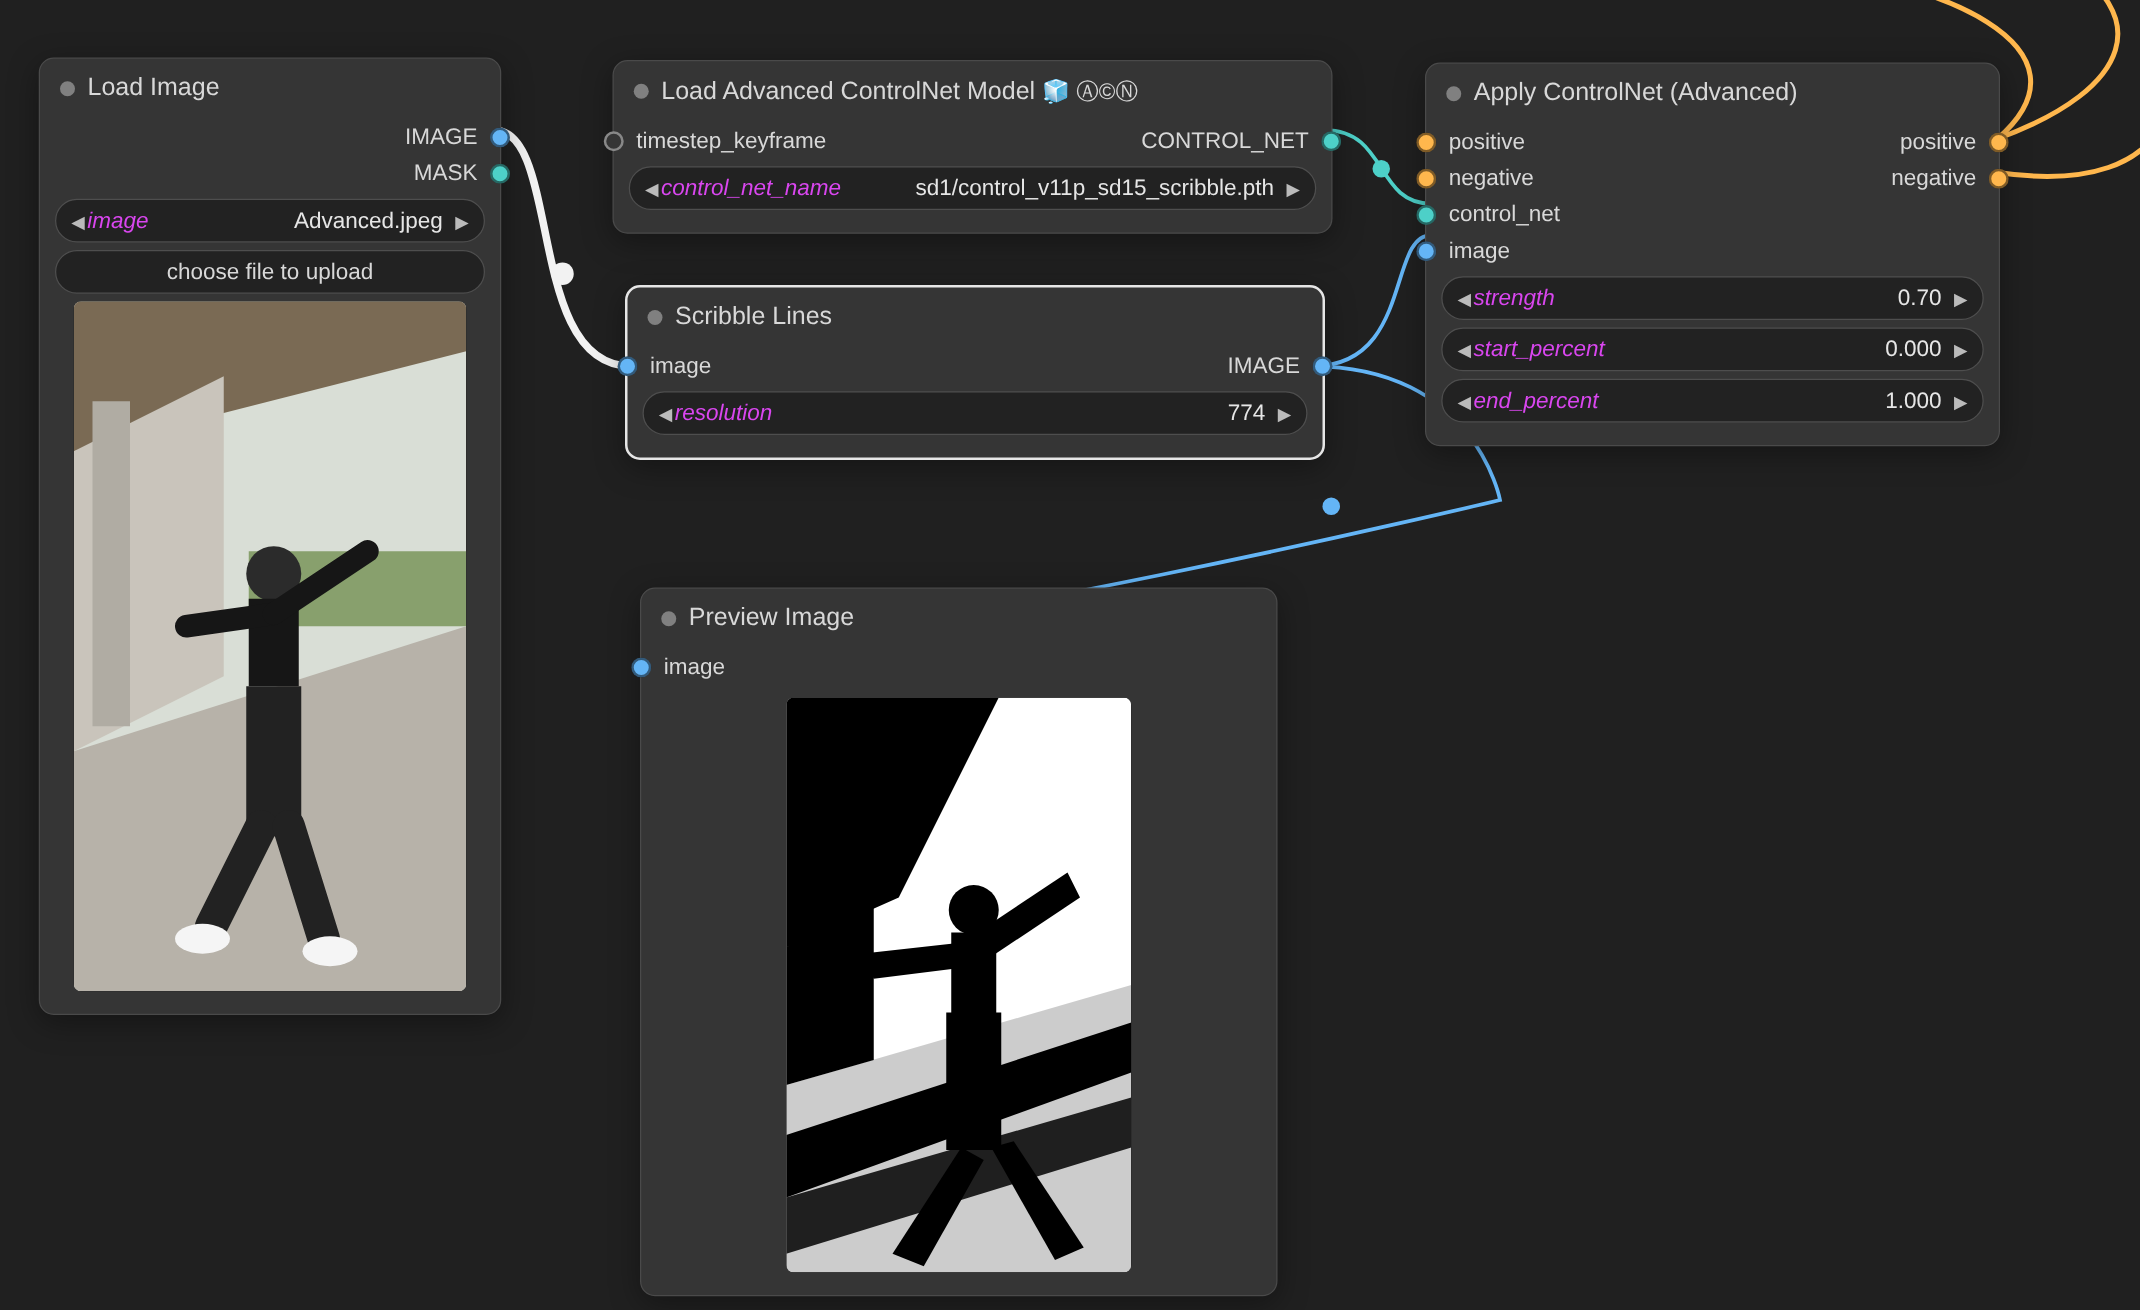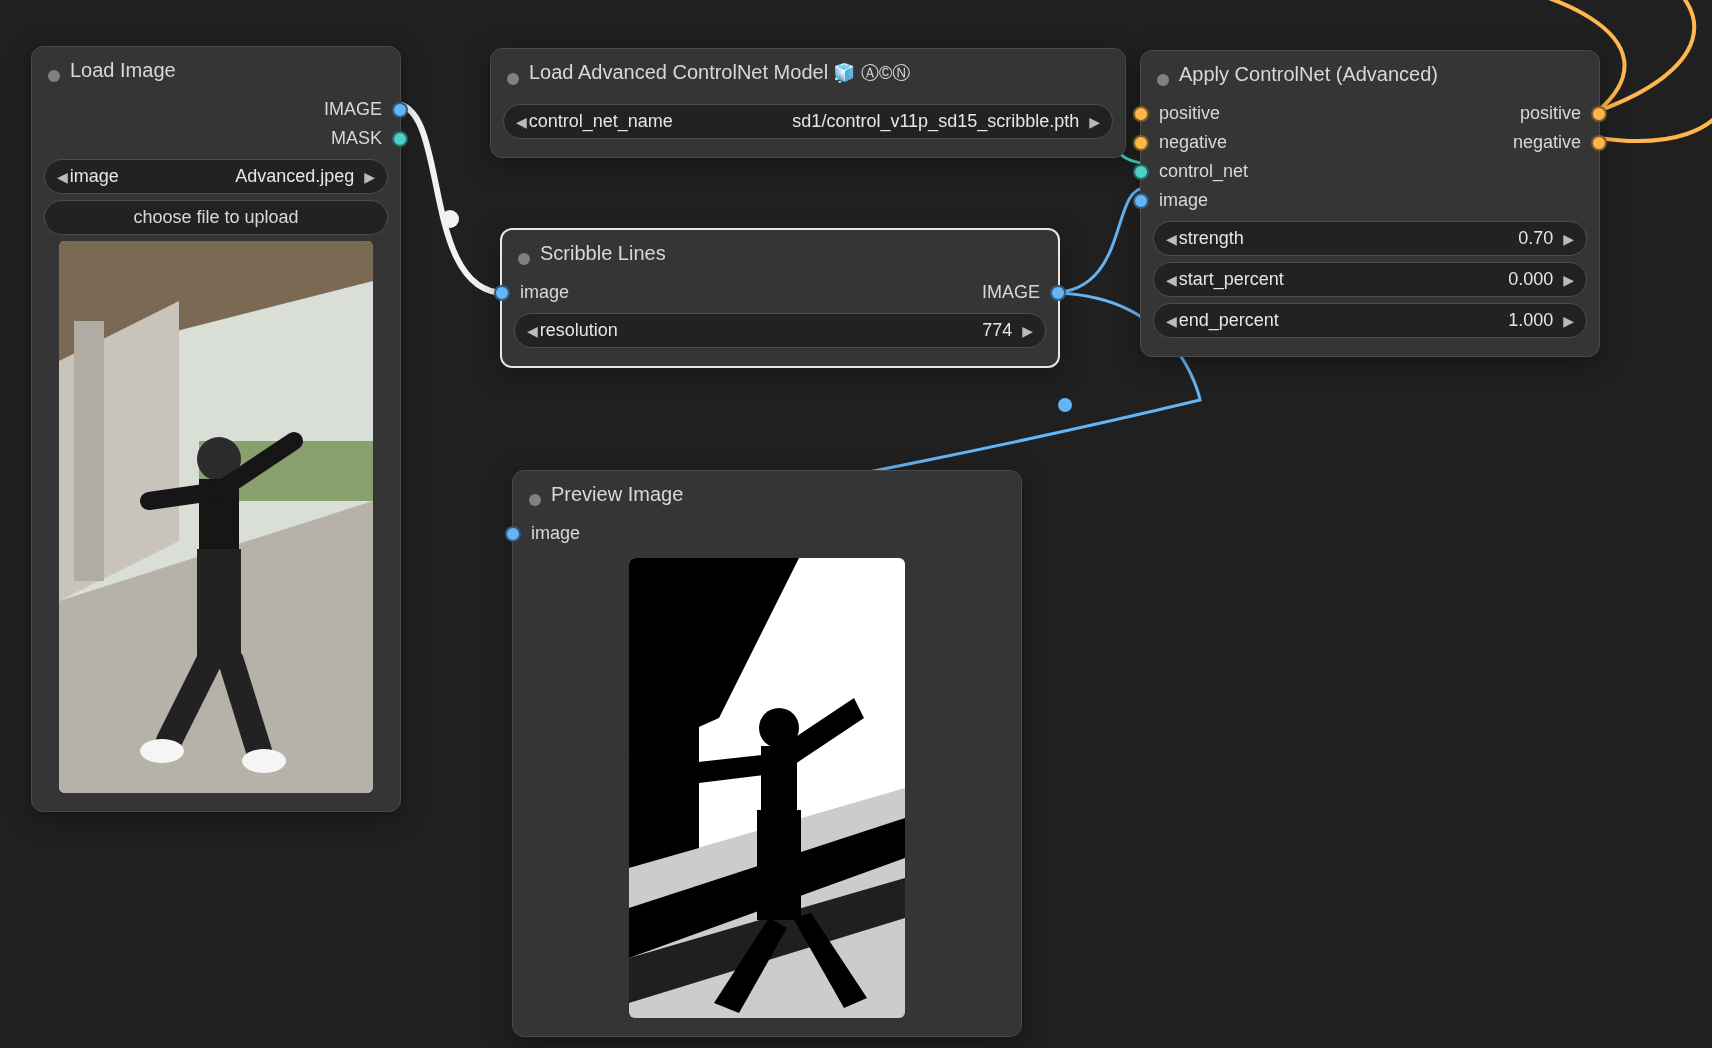--- a/index.html
+++ b/index.html
@@ -14,31 +14,31 @@
     --blue:#64b5f6;
     --teal:#4dd0c8;
     --orange:#ffb74d;
     --green:#81c784;
     --white-dot:#eeeeee;
   }
   *{box-sizing:border-box;font-family:-apple-system,Segoe UI,Helvetica,Arial,sans-serif;}
   body{margin:0;background:var(--bg);color:var(--text);width:1712px;height:1048px;position:relative;overflow:hidden;}
   svg.wires{position:absolute;left:0;top:0;width:1712px;height:1048px;pointer-events:none;}
   .node{position:absolute;background:var(--node-bg);border:1px solid var(--node-border);border-radius:12px;box-shadow:0 6px 24px rgba(0,0,0,.35);padding-bottom:12px;}
-  .node .header{display:flex;align-items:flex-end;gap:10px;padding:12px 16px;font-size:20px;border-bottom:1px solid rgba(255,255,255,0);}
+  .node .header{display:flex;align-items:center;gap:10px;padding:12px 16px;font-size:20px;border-bottom:1px solid rgba(255,255,255,0);}
   .node .header .dot{width:12px;height:12px;border-radius:50%;background:#808080;}
   .row{position:relative;padding:4px 18px;font-size:18px;min-height:26px;display:flex;align-items:center;}
   .row.right{justify-content:flex-end;}
   .row.split{justify-content:space-between;}
   .port{position:absolute;width:16px;height:16px;border-radius:50%;top:50%;transform:translateY(-50%);border:2px solid rgba(0,0,0,.5);}
   .port.left{left:-8px;}
   .port.right{right:-8px;}
   .widget{display:flex;align-items:center;justify-content:space-between;background:var(--widget-bg);border:1px solid var(--widget-border);border-radius:20px;padding:6px 10px;margin:6px 12px;font-size:18px;}
   .widget .arrow{color:#bbb;font-size:14px;padding:0 2px;}
-  .widget .label{color:#e5e5e5;}
+  .widget .label{color:#d946ef;font-style:italic;}
   .widget .value{color:#e6e6e6;}
   .widget.center{justify-content:center;}
   .preview{margin:6px 14px;border-radius:6px;overflow:hidden;background:#111;display:flex;align-items:center;justify-content:center;}
   svg.thumb{display:block;}
 </style>
 </head>
 <body>
 
 <svg class="wires">
 
@@ -98,24 +98,30 @@
       <line x1="160" y1="250" x2="90" y2="260" stroke="#161616" stroke-width="18" stroke-linecap="round"></line>
       <line x1="160" y1="250" x2="235" y2="200" stroke="#161616" stroke-width="18" stroke-linecap="round"></line>
       <line x1="150" y1="420" x2="110" y2="500" stroke="#222" stroke-width="26" stroke-linecap="round"></line>
       <line x1="172" y1="420" x2="200" y2="510" stroke="#222" stroke-width="26" stroke-linecap="round"></line>
       <ellipse cx="103" cy="510" rx="22" ry="12" fill="#f5f5f5"></ellipse>
       <ellipse cx="205" cy="520" rx="22" ry="12" fill="#f5f5f5"></ellipse>
     </svg>
   </div>
 </div>
 
-<div class="node" style="left:490px;top:48px;width:636px;">
+<div class="node" style="left:490px;top:48px;width:576px;">
   <div class="header">
     <span class="dot"></span>
     <span><span>Load Advanced ControlNet Model </span><span style="font-size:18px;">🧊 Ⓐ©Ⓝ</span></span>
+  </div>
+  <div class="row split">
+    <span>timestep_keyframe</span>
+    <span>CONTROL_NET</span>
+    <span class="port left" style="background:#353535;border-color:#888"></span>
+    <span class="port right" style="background:#4dd0c8"></span>
   </div>
   <div class="widget">
     <span class="arrow">◀</span>
     <span class="label">control_net_name</span>
     <span style="flex:1"></span>
     <span class="value">sd1/control_v11p_sd15_scribble.pth</span>
     <span class="arrow" style="margin-left:8px">▶</span>
   </div>
 </div>
 

